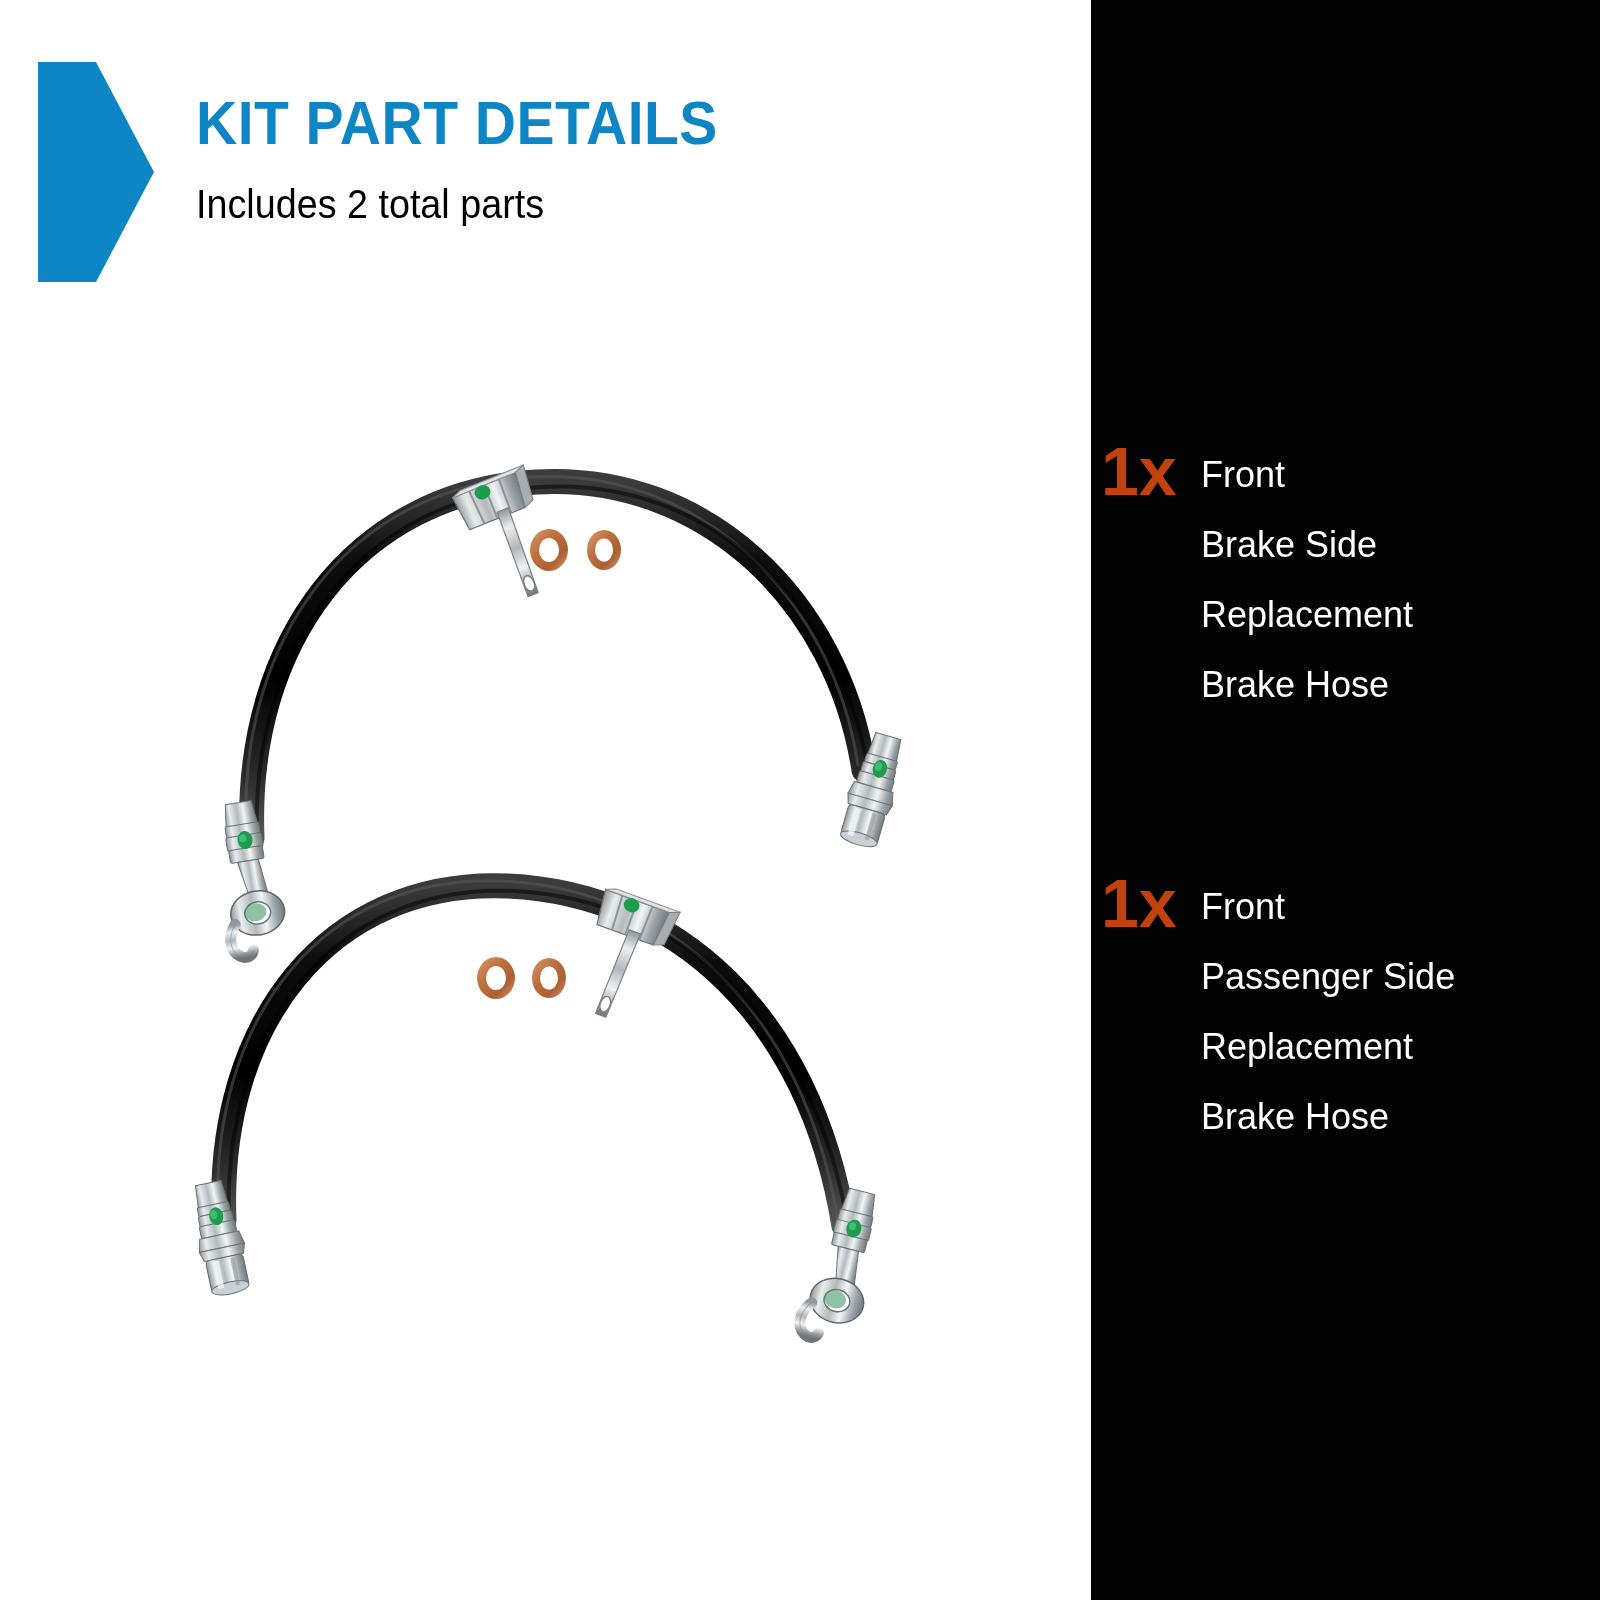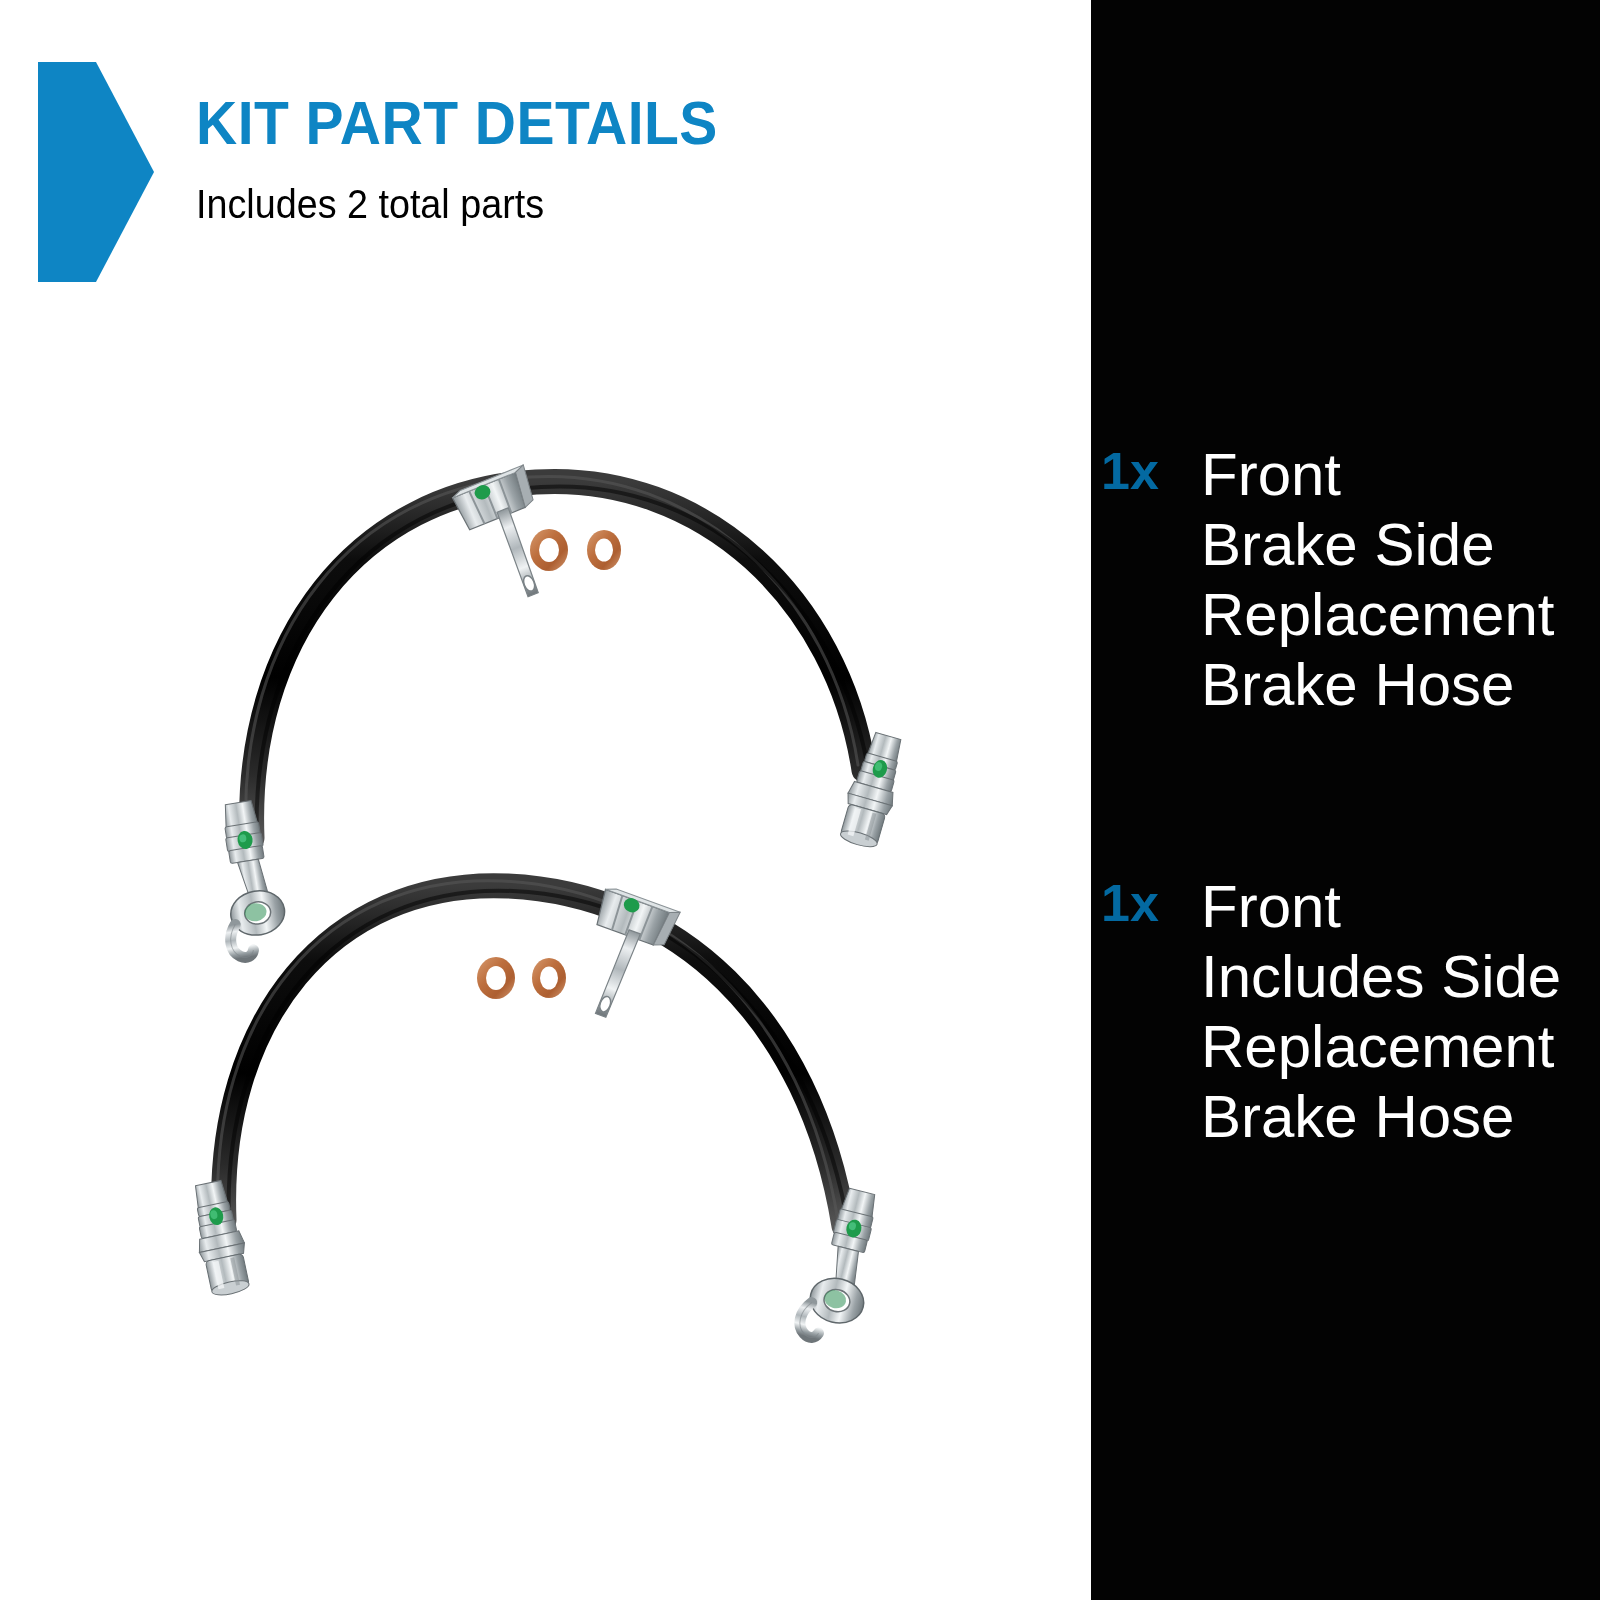--- a/index.html
+++ b/index.html
@@ -36,26 +36,26 @@
   }
 
   
   .side-panel{
     position:absolute;top:0;left:1053px;width:547px;height:1600px;
     background:#030303;
   }
   .part-entry{position:absolute;left:1063px;width:540px;}
   .part-entry .qty{
     position:absolute;left:0;top:0;
-    color:#0369a1;font-size:52px;font-weight:bold;
+    color:#c2410c;font-size:68px;font-weight:bold;
     line-height:62px;white-space:nowrap;
   }
   .part-entry .desc{
     position:absolute;left:100px;top:0;
-    color:#ffffff;font-size:60px;font-weight:normal;
+    color:#ffffff;font-size:36px;font-weight:normal;
     line-height:70px;white-space:nowrap;
   }
   .part-entry .desc div{height:70px;}
 
   #entry-0{top:440px;}
   #entry-1{top:872px;}
 
   
   .photo{position:absolute;left:0;top:0;width:1053px;height:1600px;}
 </style>
@@ -234,19 +234,19 @@
       <div>Brake Side</div>
       <div>Replacement</div>
       <div>Brake Hose</div>
     </div>
   </div>
 
   <div class="part-entry" id="entry-1">
     <div class="qty">1x</div>
     <div class="desc">
       <div>Front</div>
-      <div>Includes Side</div>
+      <div>Passenger Side</div>
       <div>Replacement</div>
       <div>Brake Hose</div>
     </div>
   </div>
 
 </div>
 
 </body></html>

